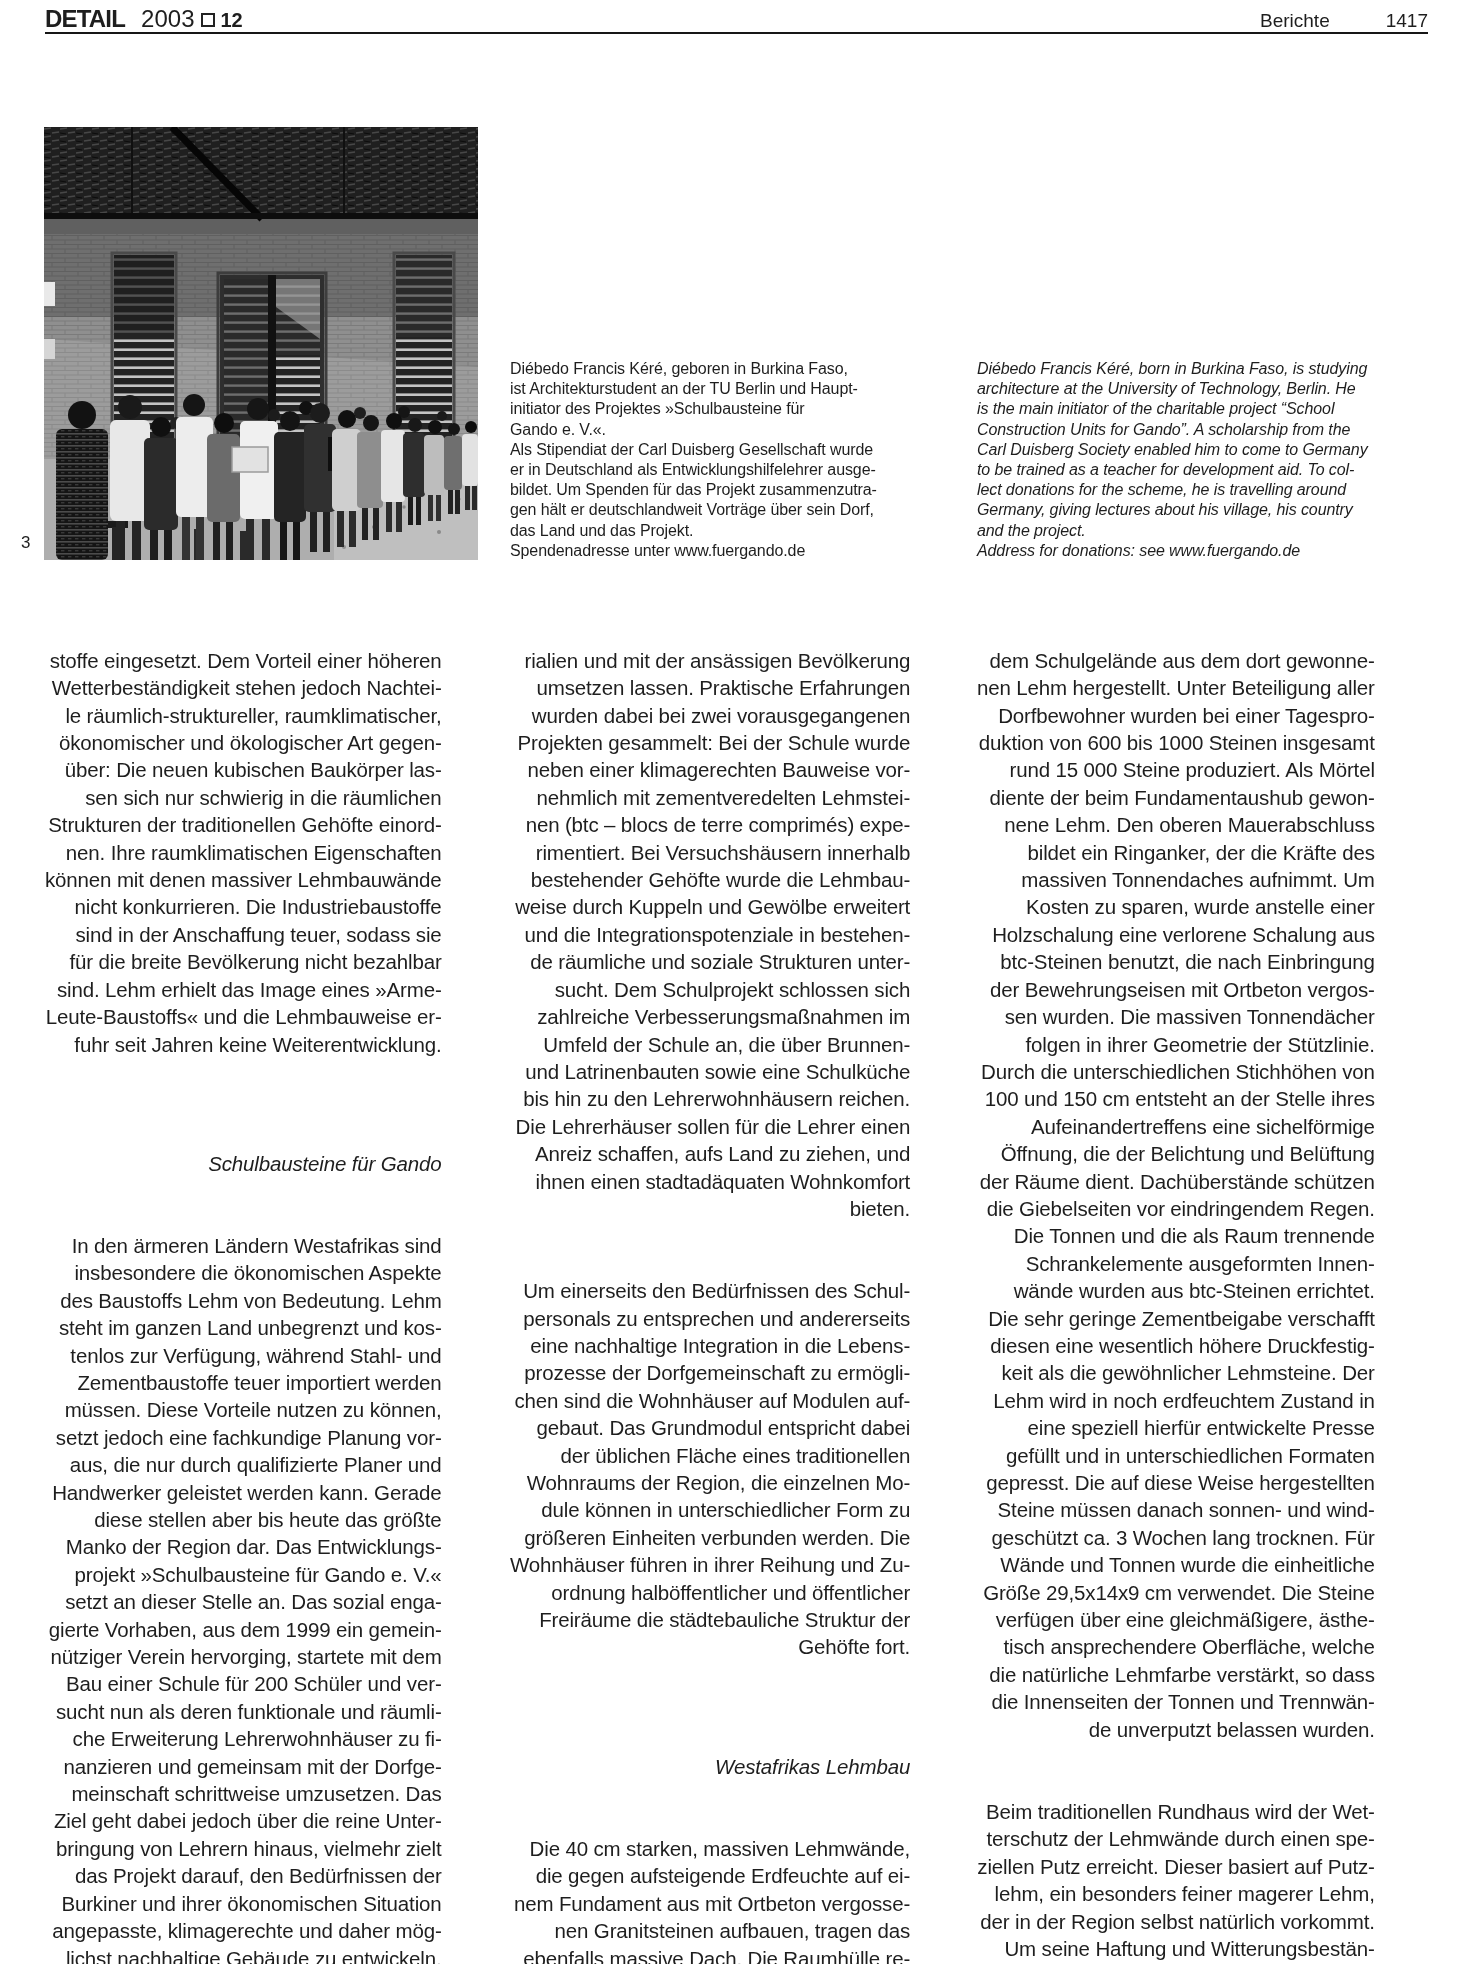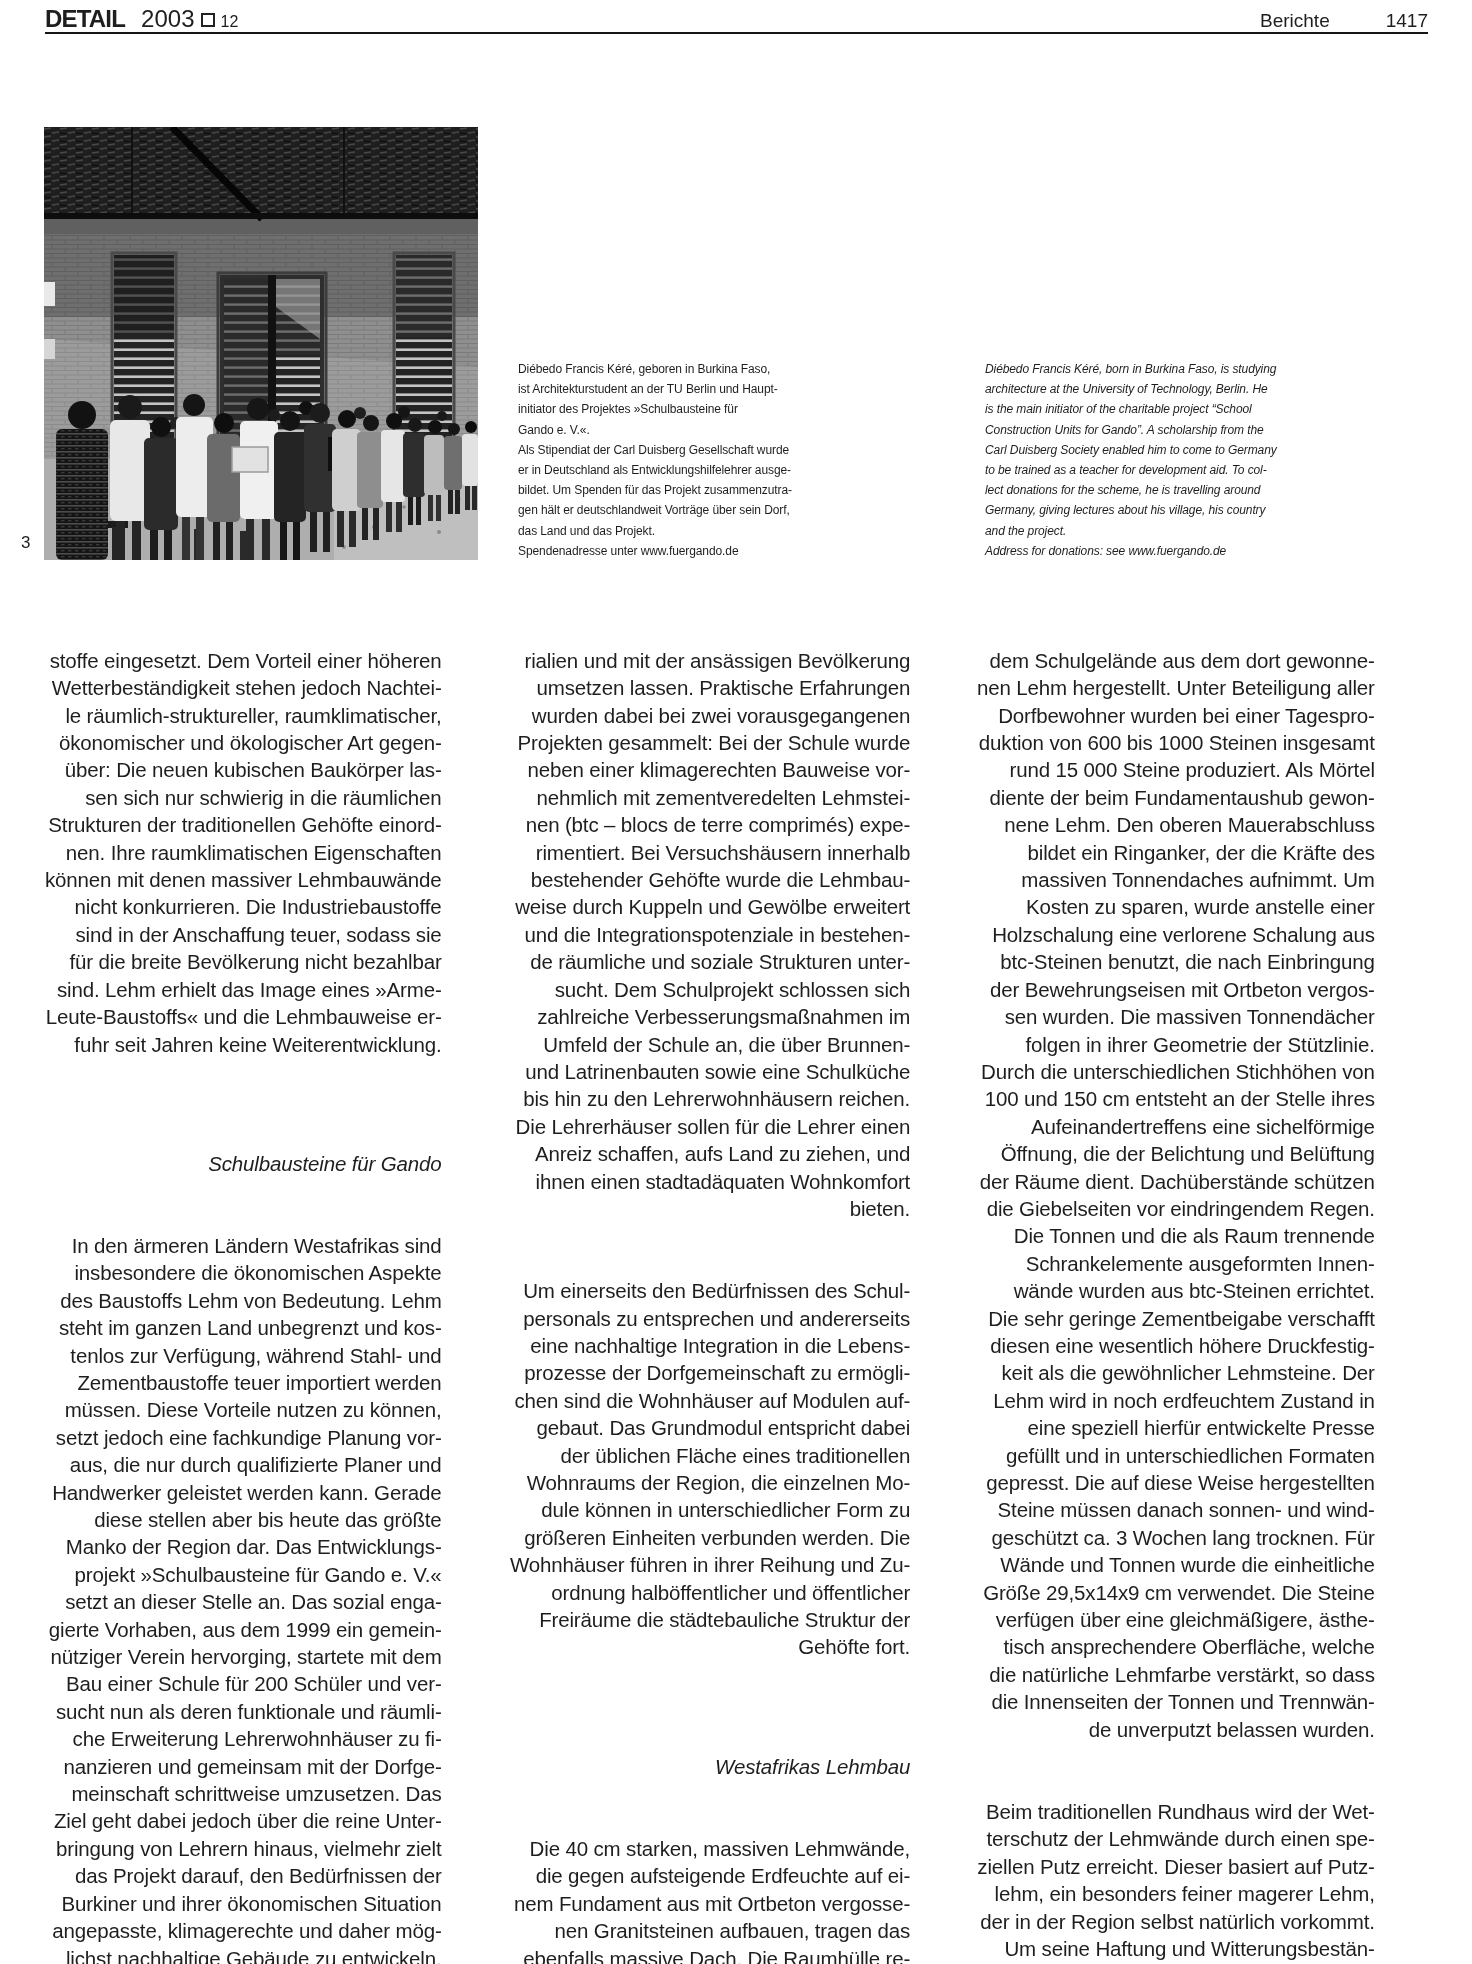--- a/index.html
+++ b/index.html
@@ -5,31 +5,31 @@
   html,body{margin:0;padding:0;background:#ffffff;}
   .page{position:relative;width:1472px;height:1964px;background:#ffffff;overflow:hidden;
         font-family:"Liberation Sans",sans-serif;color:#1e1e1e;}
 
   
   .hdr{position:absolute;left:45px;top:5px;width:1383px;display:flex;justify-content:space-between;align-items:baseline;gap:36px;}
   .hdr-left{display:flex;align-items:baseline;}
   .brand{font-size:24px;font-weight:800;letter-spacing:-0.8px;}
   .issue{font-size:24px;margin-left:16px;}
   .sq{display:inline-block;width:10px;height:10px;border:2px solid #222;margin:0 5px 0 7px;}
-  .issue-no{font-size:16px;}
+  .issue-no{font-size:20px;font-weight:bold;}
   .hdr-right{display:flex;align-items:baseline;gap:56px;font-size:19px;}
   .rule{position:absolute;left:45px;top:32px;width:1383px;height:2px;background:#161616;}
 
   
   .photo{position:absolute;left:44px;top:127px;width:434px;height:433px;}
   .photo svg{display:block;}
   .figno{position:absolute;left:21px;top:533px;font-size:17px;}
 
   
-  .caption{position:absolute;top:359px;font-size:12px;line-height:20.2px;letter-spacing:-0.1px;white-space:pre;margin-left:8px;}
+  .caption{position:absolute;top:359px;font-size:16px;line-height:20.2px;letter-spacing:-0.1px;white-space:pre;}
   .caption-de{left:510px;}
   .caption-en{left:977px;font-style:italic;}
 
   
   .col{position:absolute;top:592px;font-size:20.5px;line-height:27.4px;letter-spacing:-0.15px;white-space:pre;}
   .col1{left:45px;}
   .col2{left:510px;}
   .col3{left:977px;}
   .heading{font-style:italic;margin-top:37px;text-align:right;}
   .para{margin:0;text-align:right;}

